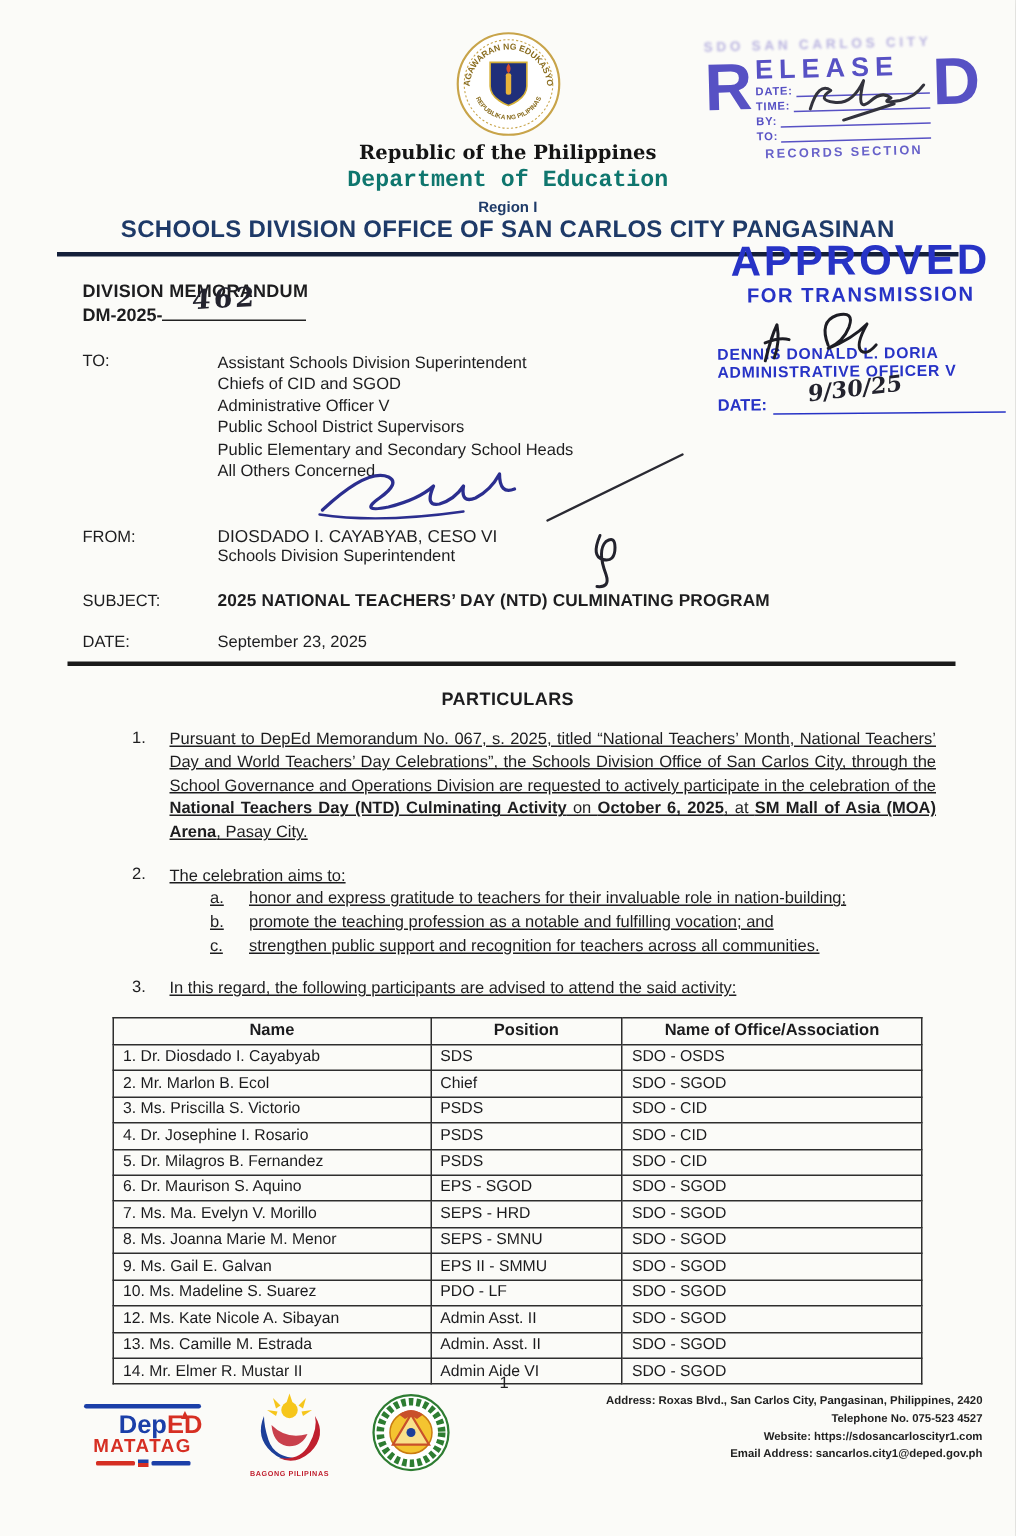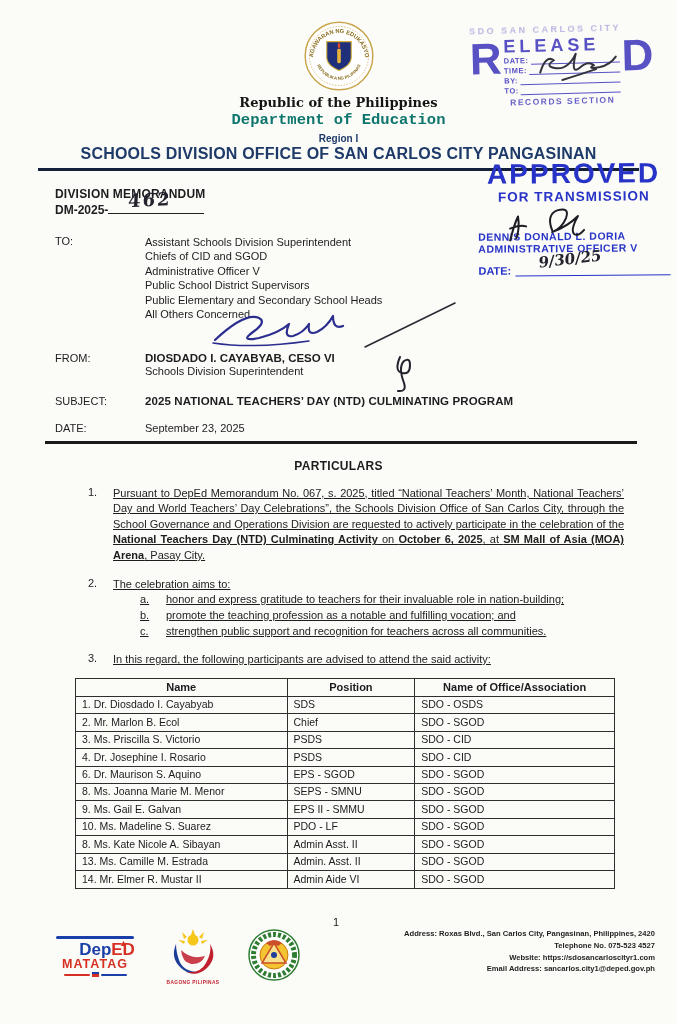--- a/index.html
+++ b/index.html
@@ -67,21 +67,21 @@
   .dm-hand {
     position:absolute; left:20px; top:-13px; font-size:18px; font-weight:bold;
     color:#23232e; transform:rotate(-3deg) skewX(-6deg);
     font-family:"DejaVu Serif", serif; letter-spacing:2px;
   }
   .kv { display:flex; margin-left:55px; font-size:11px; }
   .kv-label { width:90px; flex:0 0 90px; }
   .to-block { margin-top:18px; }
   .to-line { line-height:1.32; }
   .from-block { margin-top:30px; position:relative; }
-  .from-name { font-weight:bold; font-size:11.5px; }
+  .from-name { font-weight:normal; font-size:11.5px; }
   .from-title { font-size:11px; line-height:1.3; }
   .subject-block { margin-top:17px; }
   .subject-value { font-weight:bold; font-size:11.5px; letter-spacing:.1px; }
   .date-block { margin-top:15px; }
   .date-rule { height:2.6px; background:#1a1a1a; margin:7px 40px 0 45px; }
 
   .sig-overlay { position:absolute; left:185px; top:295px; pointer-events:none; }
 
   
   .particulars-heading { text-align:center; font-weight:bold; font-size:12px; margin-top:15px; letter-spacing:.3px; }
@@ -306,41 +306,51 @@
           <td>3. Ms. Priscilla S. Victorio</td>
           <td>PSDS</td>
           <td>SDO - CID</td>
         </tr>
         <tr>
           <td>4. Dr. Josephine I. Rosario</td>
           <td>PSDS</td>
           <td>SDO - CID</td>
         </tr>
         <tr>
+          <td>5. Dr. Milagros B. Fernandez</td>
+          <td>PSDS</td>
+          <td>SDO - CID</td>
+        </tr>
+        <tr>
           <td>6. Dr. Maurison S. Aquino</td>
           <td>EPS - SGOD</td>
           <td>SDO - SGOD</td>
         </tr>
         <tr>
+          <td>7. Ms. Ma. Evelyn V. Morillo</td>
+          <td>SEPS - HRD</td>
+          <td>SDO - SGOD</td>
+        </tr>
+        <tr>
           <td>8. Ms. Joanna Marie M. Menor</td>
           <td>SEPS - SMNU</td>
           <td>SDO - SGOD</td>
         </tr>
         <tr>
           <td>9. Ms. Gail E. Galvan</td>
           <td>EPS II - SMMU</td>
           <td>SDO - SGOD</td>
         </tr>
         <tr>
           <td>10. Ms. Madeline S. Suarez</td>
           <td>PDO - LF</td>
           <td>SDO - SGOD</td>
         </tr>
         <tr>
-          <td>8. Ms. Kate Nicole A. Sibayan</td>
+          <td>12. Ms. Kate Nicole A. Sibayan</td>
           <td>Admin Asst. II</td>
           <td>SDO - SGOD</td>
         </tr>
         <tr>
           <td>13. Ms. Camille M. Estrada</td>
           <td>Admin. Asst. II</td>
           <td>SDO - SGOD</td>
         </tr>
         <tr>
           <td>14. Mr. Elmer R. Mustar II</td>

